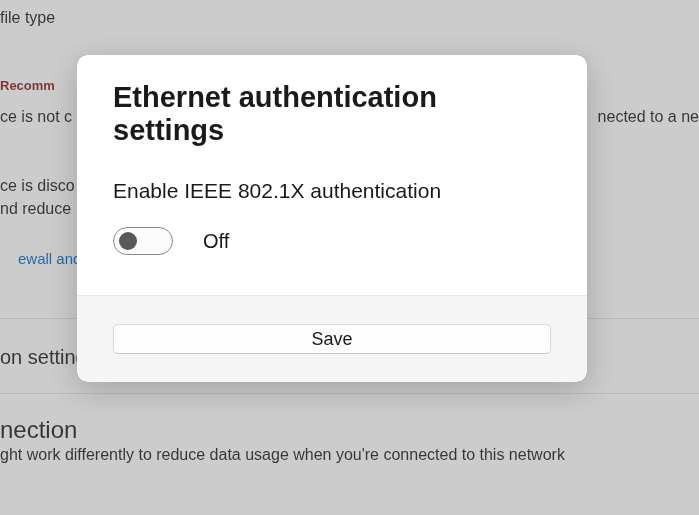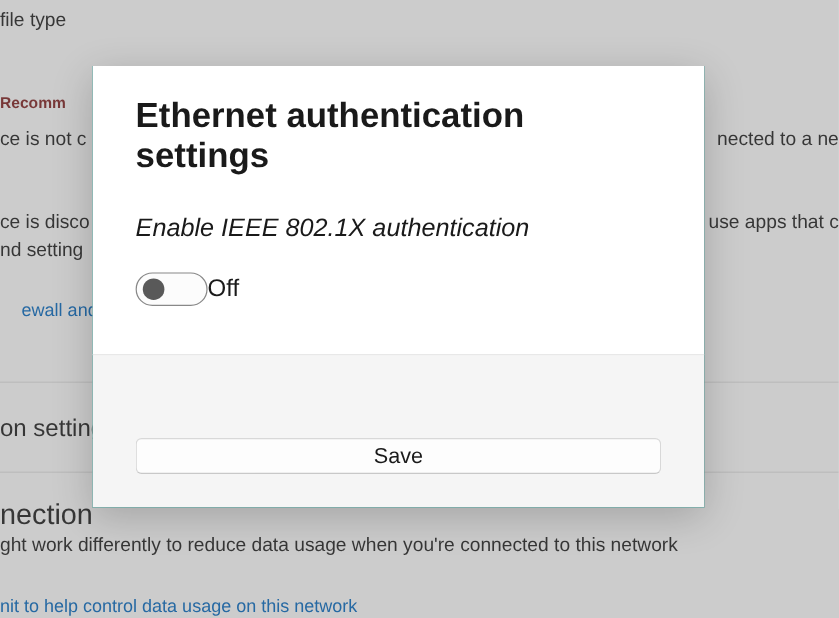--- a/index.html
+++ b/index.html
@@ -41,47 +41,46 @@
       position: absolute;
       inset: 0;
       background: rgba(110, 110, 110, 0.35);
       z-index: 2;
     }
     .dialog {
       position: absolute;
       left: 77px;
       top: 55px;
       width: 510px;
-      background: #0f766e;
-      border-radius: 0;
+      background: #1d4ed8;
+      border-radius: 10px;
       box-shadow: 0 8px 32px rgba(0,0,0,0.2);
       z-index: 10;
       overflow: hidden;
     }
     .dialog-body {
       padding: 26px 36px 40px 36px;
       background: #fff;
     }
     .dialog-title {
       font-size: 29px;
       font-weight: 600;
       color: #1a1a1a;
       margin-bottom: 32px;
     }
     .setting-label {
       font-size: 21px;
       font-weight: 400;
       color: #1a1a1a;
       margin-bottom: 24px;
-      font-style: italic;
     }
     .toggle-row {
       display: flex;
       align-items: center;
-      gap: 0;
+      gap: 30px;
     }
     .toggle {
       width: 60px;
       height: 28px;
       border: 1px solid #888;
       border-radius: 14px;
       background: #fcfcfc;
       position: relative;
       cursor: pointer;
     }
@@ -109,53 +108,50 @@
       flex: 1;
       height: 30px;
       background: #fdfdfd;
       border: 1px solid #d8d8d8;
       border-bottom: 1px solid #c8c8c8;
       border-radius: 5px;
       font-size: 18px;
       font-family: inherit;
       color: #1a1a1a;
       cursor: pointer;
-      margin-top: 41px;
     }
     .hr {
       border: none;
       border-top: 1px solid #e5e5e5;
     }
   </style>
 </head>
 <body>
 
 <div class="bg-content">
   <div style="position:absolute; left:0; top:6px;" class="bg-text">file type</div>
 
   <div style="position:absolute; left:0; top:78px;" class="bg-heading">Recomm</div>
   <div style="position:absolute; left:0; top:105px;" class="bg-text">ce is not c</div>
   <div style="position:absolute; right:0; top:105px;" class="bg-text">nected to a ne</div>
 
   <div style="position:absolute; left:0; top:174px;" class="bg-text">ce is disco</div>
-  <div style="position:absolute; right:0; top:174px;" class="bg-text">use apps that c</div>
-  <div style="position:absolute; left:0; top:197px;" class="bg-text">nd setting</div>
+  <div style="position:absolute; left:0; top:197px;" class="bg-text">nd reduce</div>
 
   <div style="position:absolute; left:0; top:250px;padding-left:18px;" class="bg-link">ewall and</div>
 
   <hr class="hr" style="position:absolute; left:0; right:0; top:318px;">
 
   <div style="position:absolute; left:0; top:346px; font-size:20px;">on setting</div>
 
   <hr class="hr" style="position:absolute; left:0; right:0; top:393px;">
 
   <div style="position:absolute; left:0; top:416px; font-size:24px;">nection</div>
   <div style="position:absolute; left:0; top:443px;" class="bg-text">ght work differently to reduce data usage when you're connected to this network</div>
 
-  <div style="position:absolute; left:0; top:497px;" class="bg-link">nit to help control data usage on this network</div>
 </div>
 
 <div class="overlay"></div>
 
 <div class="dialog">
   <div class="dialog-body">
     <div class="dialog-title">Ethernet authentication settings</div>
     <div class="setting-label">Enable IEEE 802.1X authentication</div>
     <div class="toggle-row">
       <div class="toggle">

